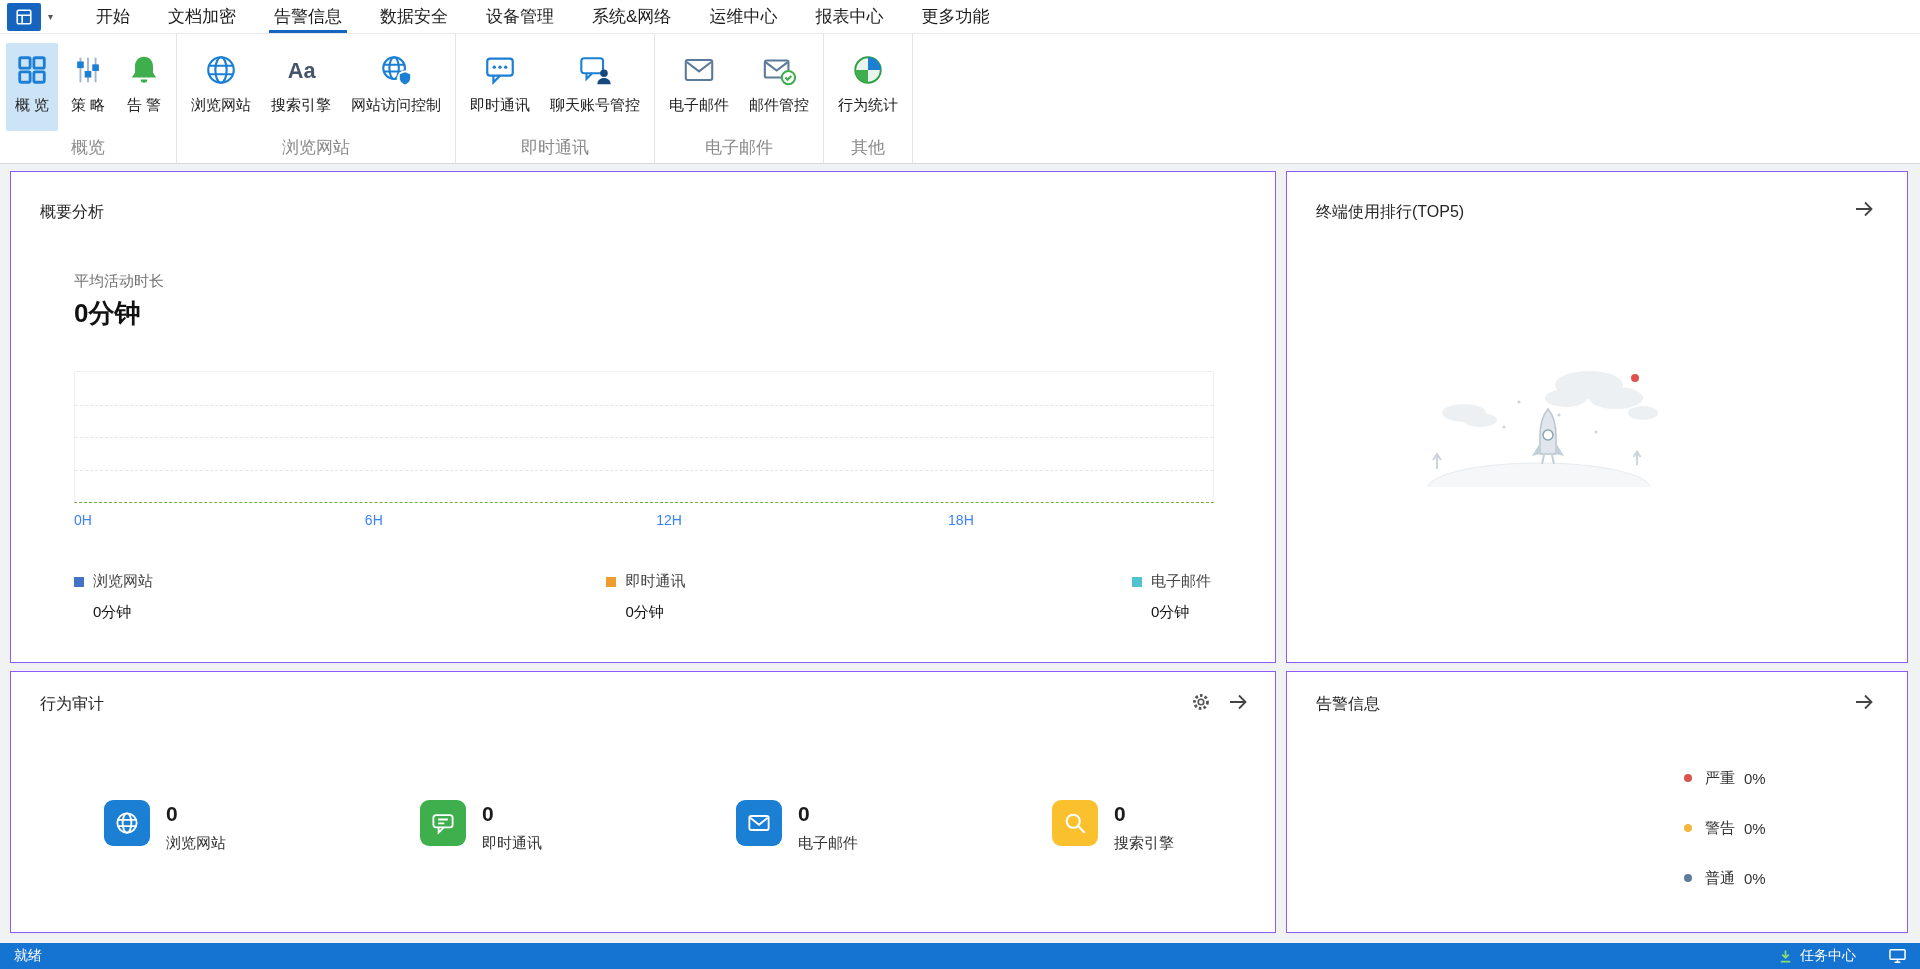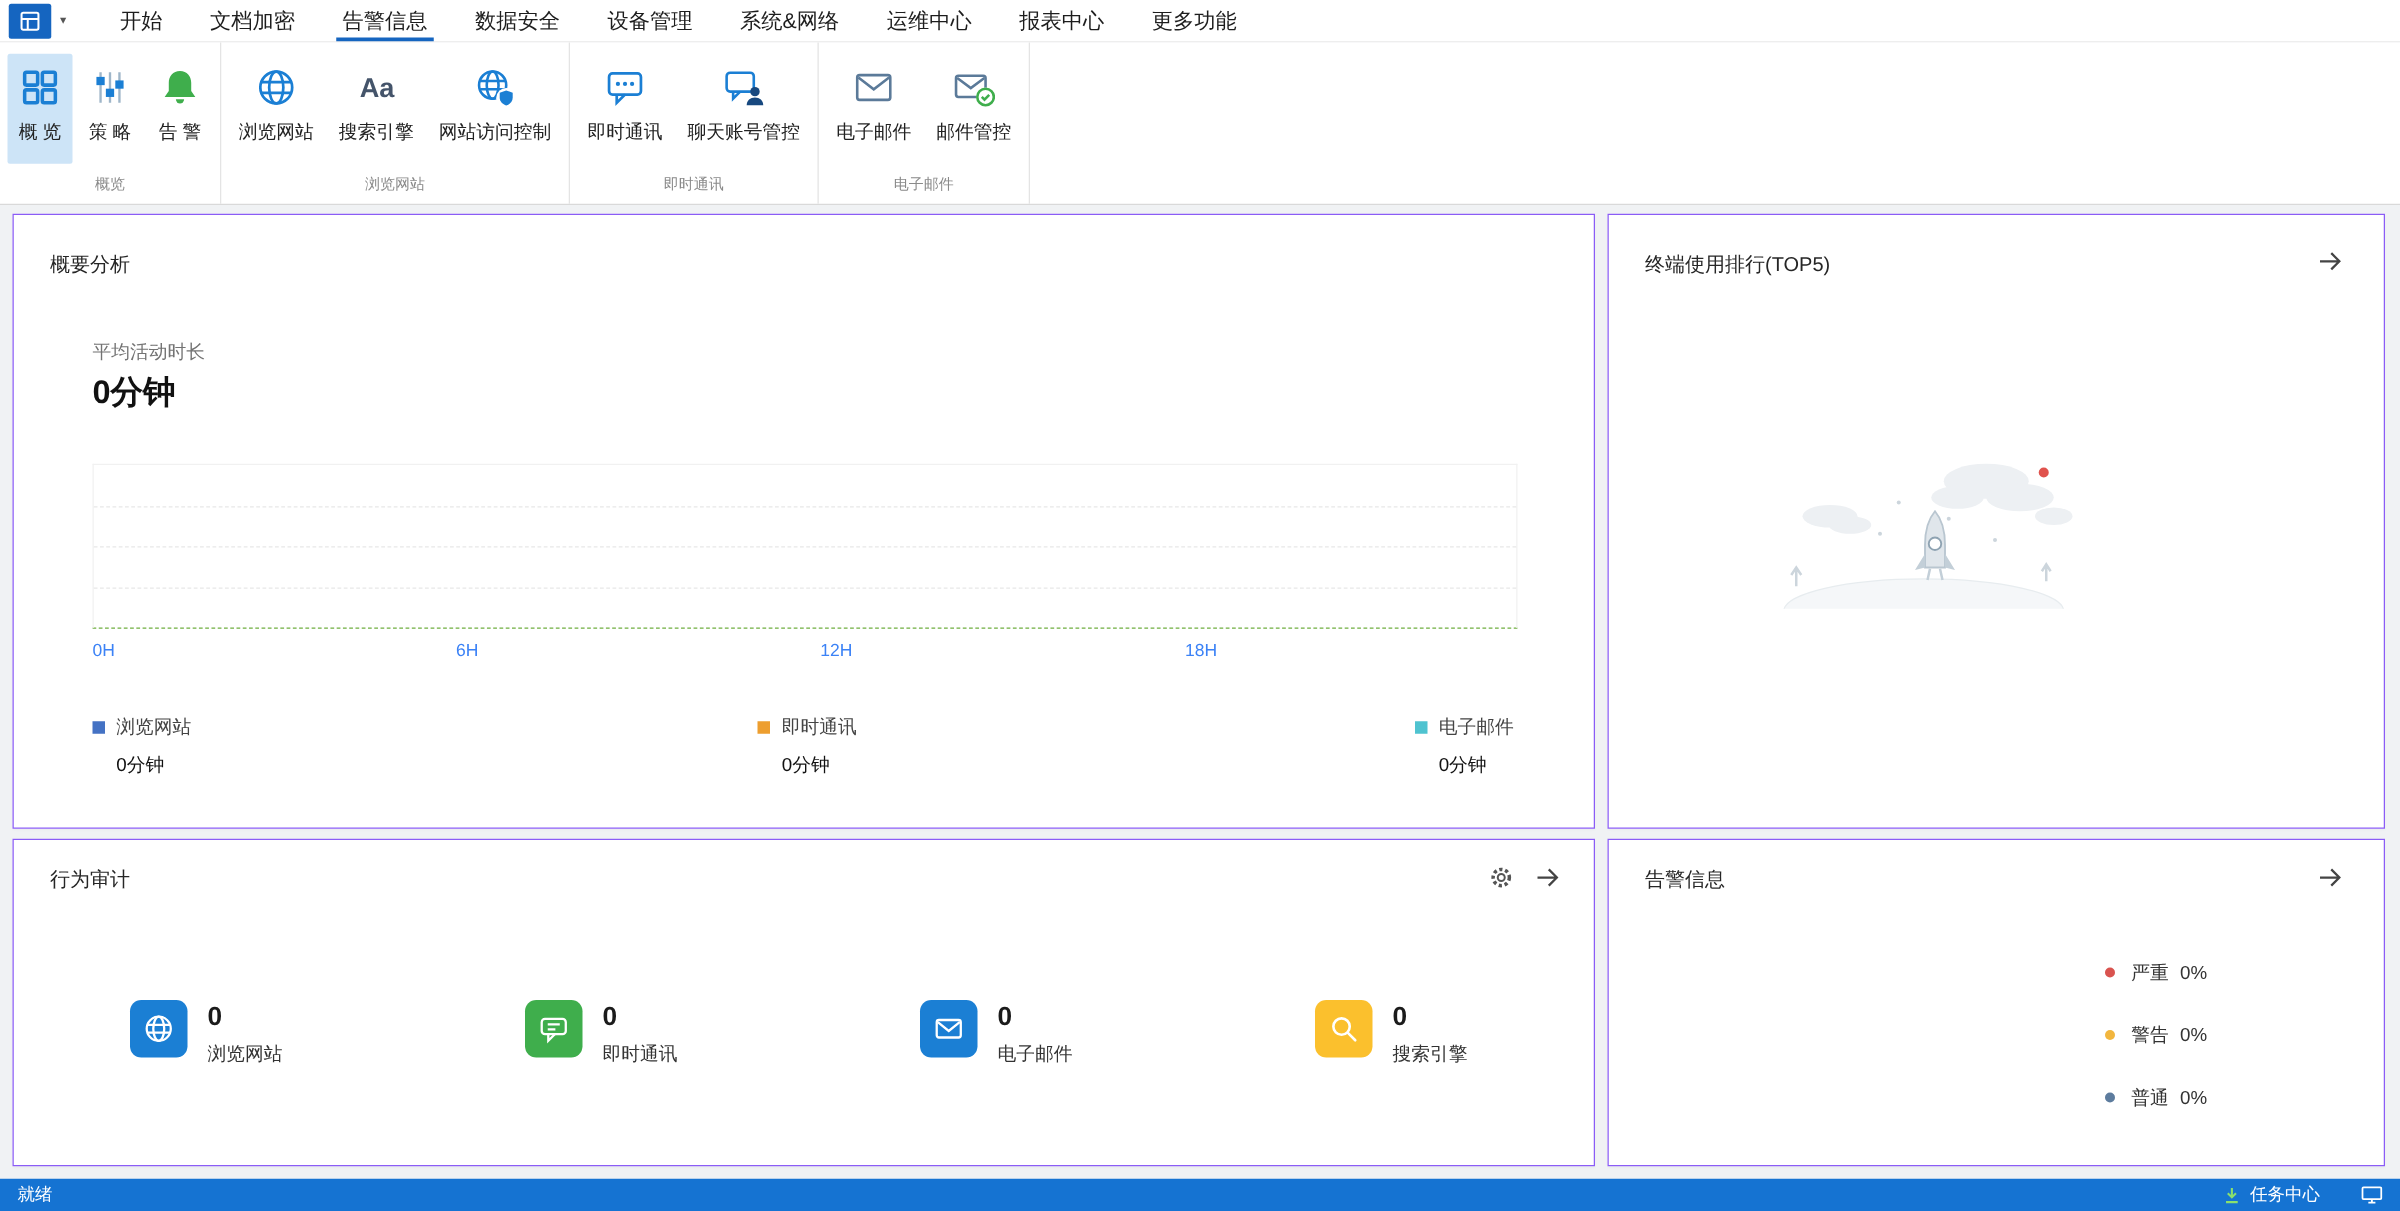--- a/index.html
+++ b/index.html
@@ -40,21 +40,21 @@
   .ribbon-buttons { display:flex; align-items:flex-start; gap:4px; padding-top:9px; flex:1; }
   .ribbon-btn {
     display:flex; flex-direction:column; align-items:center; justify-content:flex-start;
     gap:8px; padding:9px 8px 6px; height:88px; cursor:pointer; border-radius:2px;
   }
   .ribbon-btn.selected { background:#cde4f7; }
   .rb-icon { width:36px; height:36px; display:flex; align-items:center; justify-content:center; }
   .rb-label { font-size:15px; color:#222; white-space:nowrap; }
   .ribbon-group-label {
     height:31px; display:flex; align-items:center; justify-content:center;
-    font-size:12px; color:#8a8a8a;
+    font-size:17px; color:#8a8a8a;
   }
 
   
   .content { position:absolute; top:164px; left:0; right:0; bottom:26px; background:#f0f2f4; }
   .panel { position:absolute; background:#fff; border:1px solid #8b5cf6; box-shadow:0 1px 2px rgba(0,0,0,.03); }
   #panel-summary { left:10px;   top:7px;   width:1266px; height:492px; }
   #panel-top5    { left:1286px; top:7px;   width:622px;  height:492px; }
   #panel-audit   { left:10px;   top:507px; width:1266px; height:262px; }
   #panel-alerts  { left:1286px; top:507px; width:622px;  height:262px; }
   .panel-title { position:absolute; left:29px; top:30px; font-size:16px; color:#262626; }
@@ -261,20 +261,35 @@
               <circle cx="28" cy="26" r="7" fill="none" stroke="#3fae4c" stroke-width="2.2"></circle>
               <path d="M24.8 26l2.3 2.3 4-4" stroke="#3fae4c" stroke-width="2.2" fill="none"></path>
             </svg>
         </span>
         <span class="rb-label">邮件管控</span>
       </div>
     </div>
     <div class="ribbon-group-label">电子邮件</div>
   </div>
 
+  <div class="ribbon-group">
+    <div class="ribbon-buttons">
+      <div class="ribbon-btn">
+        <span class="rb-icon">
+          <svg width="34" height="34" viewBox="0 0 36 36">
+              <circle cx="18" cy="18" r="13.5" fill="#eaf5ee" stroke="#2e9e44" stroke-width="2"></circle>
+              <path d="M18 4.5A13.5 13.5 0 0 1 31.5 18L18 18Z" fill="#1b7fd4"></path>
+              <path d="M18 31.5A13.5 13.5 0 0 1 4.5 18L18 18Z" fill="#3fae4c"></path>
+            </svg>
+        </span>
+        <span class="rb-label">行为统计</span>
+      </div>
+    </div>
+    <div class="ribbon-group-label">其他</div>
+  </div>
 </div>
 
 <div class="content">
 
   <div class="panel" id="panel-summary">
     <div class="panel-title">概要分析</div>
     <div class="sp-metric-label">平均活动时长</div>
     <div class="sp-metric-value">0分钟</div>
 
     <div class="sp-chart">

